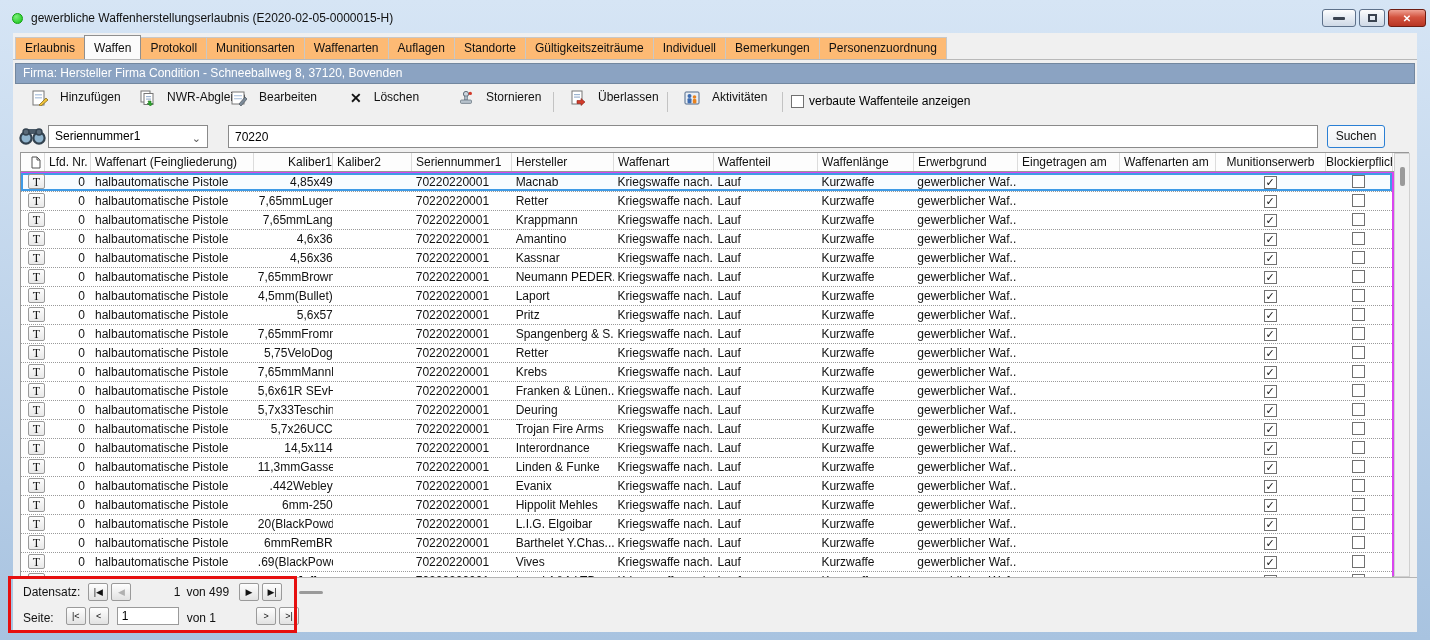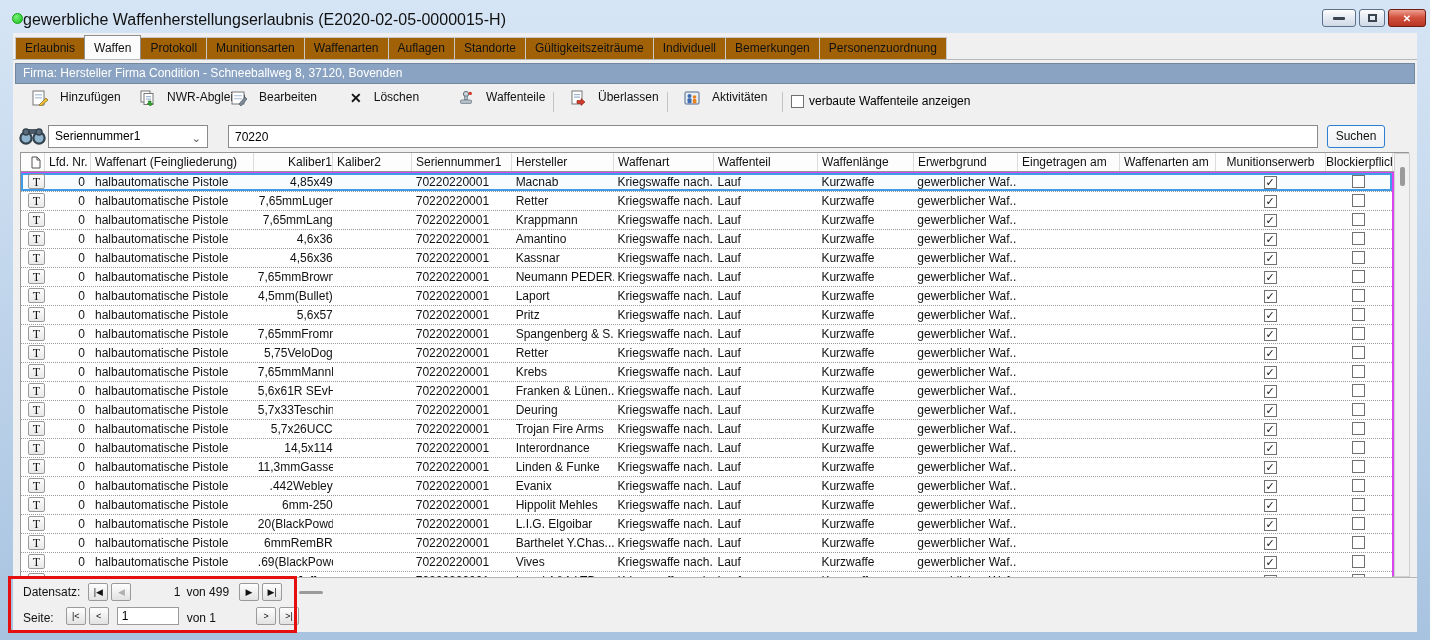--- a/index.html
+++ b/index.html
@@ -2,35 +2,35 @@
 <html><head>
 <meta charset="utf-8">
 <style>
   * { box-sizing: border-box; margin:0; padding:0; }
   html,body { width:1430px; height:640px; overflow:hidden; font-family:"Liberation Sans", sans-serif; }
   #win { position:absolute; inset:0; background:linear-gradient(#d6e5f5,#a8c3e0); }
   
   #titlebar { position:absolute; left:0; top:0; right:0; height:33px; }
   #appdot { position:absolute; left:12px; top:13px; width:11px; height:11px; border-radius:50%;
             background:radial-gradient(circle at 35% 30%, #7bf07b, #14c314); border:1px solid #0ea10e; }
-  #apptitle { position:absolute; left:23px; top:11px; font-size:16px; color:#111; }
+  #apptitle { position:absolute; left:31px; top:11px; font-size:12px; color:#111; }
   .winbtn { position:absolute; top:9px; height:18px; border:1px solid #5e718a; border-radius:3px;
             background:linear-gradient(#fdfdfd,#e6ecf3 45%,#cfd9e6); display:flex; align-items:center; justify-content:center;
             font-size:10px; color:#222; }
   #btn-min { left:1322px; width:34px; }
   #btn-max { left:1359px; width:26px; }
   #btn-close { left:1388px; width:38px; background:linear-gradient(#efa193,#d3533f 45%,#b83523); border-color:#6e1d12; color:#fff; font-weight:bold; }
   .minbar { width:12px; height:3px; background:#3a4350; border-radius:1px; }
   .maxbox { width:9px; height:8px; border:2px solid #3a4350; }
   
   #inner { position:absolute; left:13px; top:33px; width:1404px; height:599px; background:#f0f0f0; }
   
   #tabstrip { position:absolute; left:2px; top:4px; height:22px; display:flex; align-items:flex-end; }
   .tab { position:relative; padding:3px 9px 4px 9px; font-size:12px; color:#111; border:1px solid #c8c8c8;
-         border-bottom:none; background:#a16207; margin-right:-1px; cursor:default; }
+         border-bottom:none; background:#fdba74; margin-right:-1px; cursor:default; }
   .tab.active { background:#fbfbfb; border-color:#8f8f8f; padding-top:5px; margin-top:-2px; z-index:3; }
   #tabline { position:absolute; left:0; top:26px; right:0; height:0; border-top:1px solid #b9b9b9; }
   
   #firmabar { position:absolute; left:2px; right:2px; top:30px; height:21px; background:#8ba3c2;
               border:1px solid #72879f; color:#fff; font-size:12px; line-height:19px; padding-left:7px; }
   
   #toolbar { position:absolute; left:0; right:0; top:54px; height:30px; }
   .tbtn { position:absolute; top:3px; height:24px; display:flex; align-items:flex-start; gap:12px; font-size:12px;
           color:#111; padding:0 4px; cursor:default; }
   .tsep { position:absolute; top:5px; width:1px; height:20px; background:#c3c3c3; }
@@ -152,21 +152,21 @@
         <span style="font-size:14px;font-weight:bold;color:#111;">✕</span>
         <span>Löschen</span>
       </div>
       <div class="tbtn" style="left:441px">
         <svg class="icon16" viewBox="0 0 16 16">
             <circle cx="8" cy="4" r="2.6" fill="#cdd6de" stroke="#5f6d79"></circle>
             <rect x="6.6" y="6" width="2.8" height="4" fill="#aab7c2" stroke="#5f6d79" stroke-width="0.6"></rect>
             <rect x="2.5" y="10" width="11" height="3.4" rx="1" fill="#b7c2cc" stroke="#5f6d79" stroke-width="0.7"></rect>
             <circle cx="12.3" cy="3.4" r="1.7" fill="#d23b2a"></circle>
           </svg>
-        <span>Waffenteile</span>
+        <span>Stornieren</span>
       </div>
       <div class="tsep" style="left:540px"></div>
       <div class="tbtn" style="left:553px">
         <svg class="icon16" viewBox="0 0 16 16">
             <rect x="2" y="1" width="10" height="13" fill="#fff" stroke="#777"></rect>
             <rect x="4" y="4" width="6" height="1.2" fill="#9db4d0"></rect>
             <rect x="4" y="6.5" width="6" height="1.2" fill="#9db4d0"></rect>
             <path d="M7 10.5 h4 v-2 l4 3.5 -4 3.5 v-2 h-4 Z" fill="#d23b2a" stroke="#8c2015" stroke-width="0.6"></path>
           </svg>
         <span>Überlassen</span>

